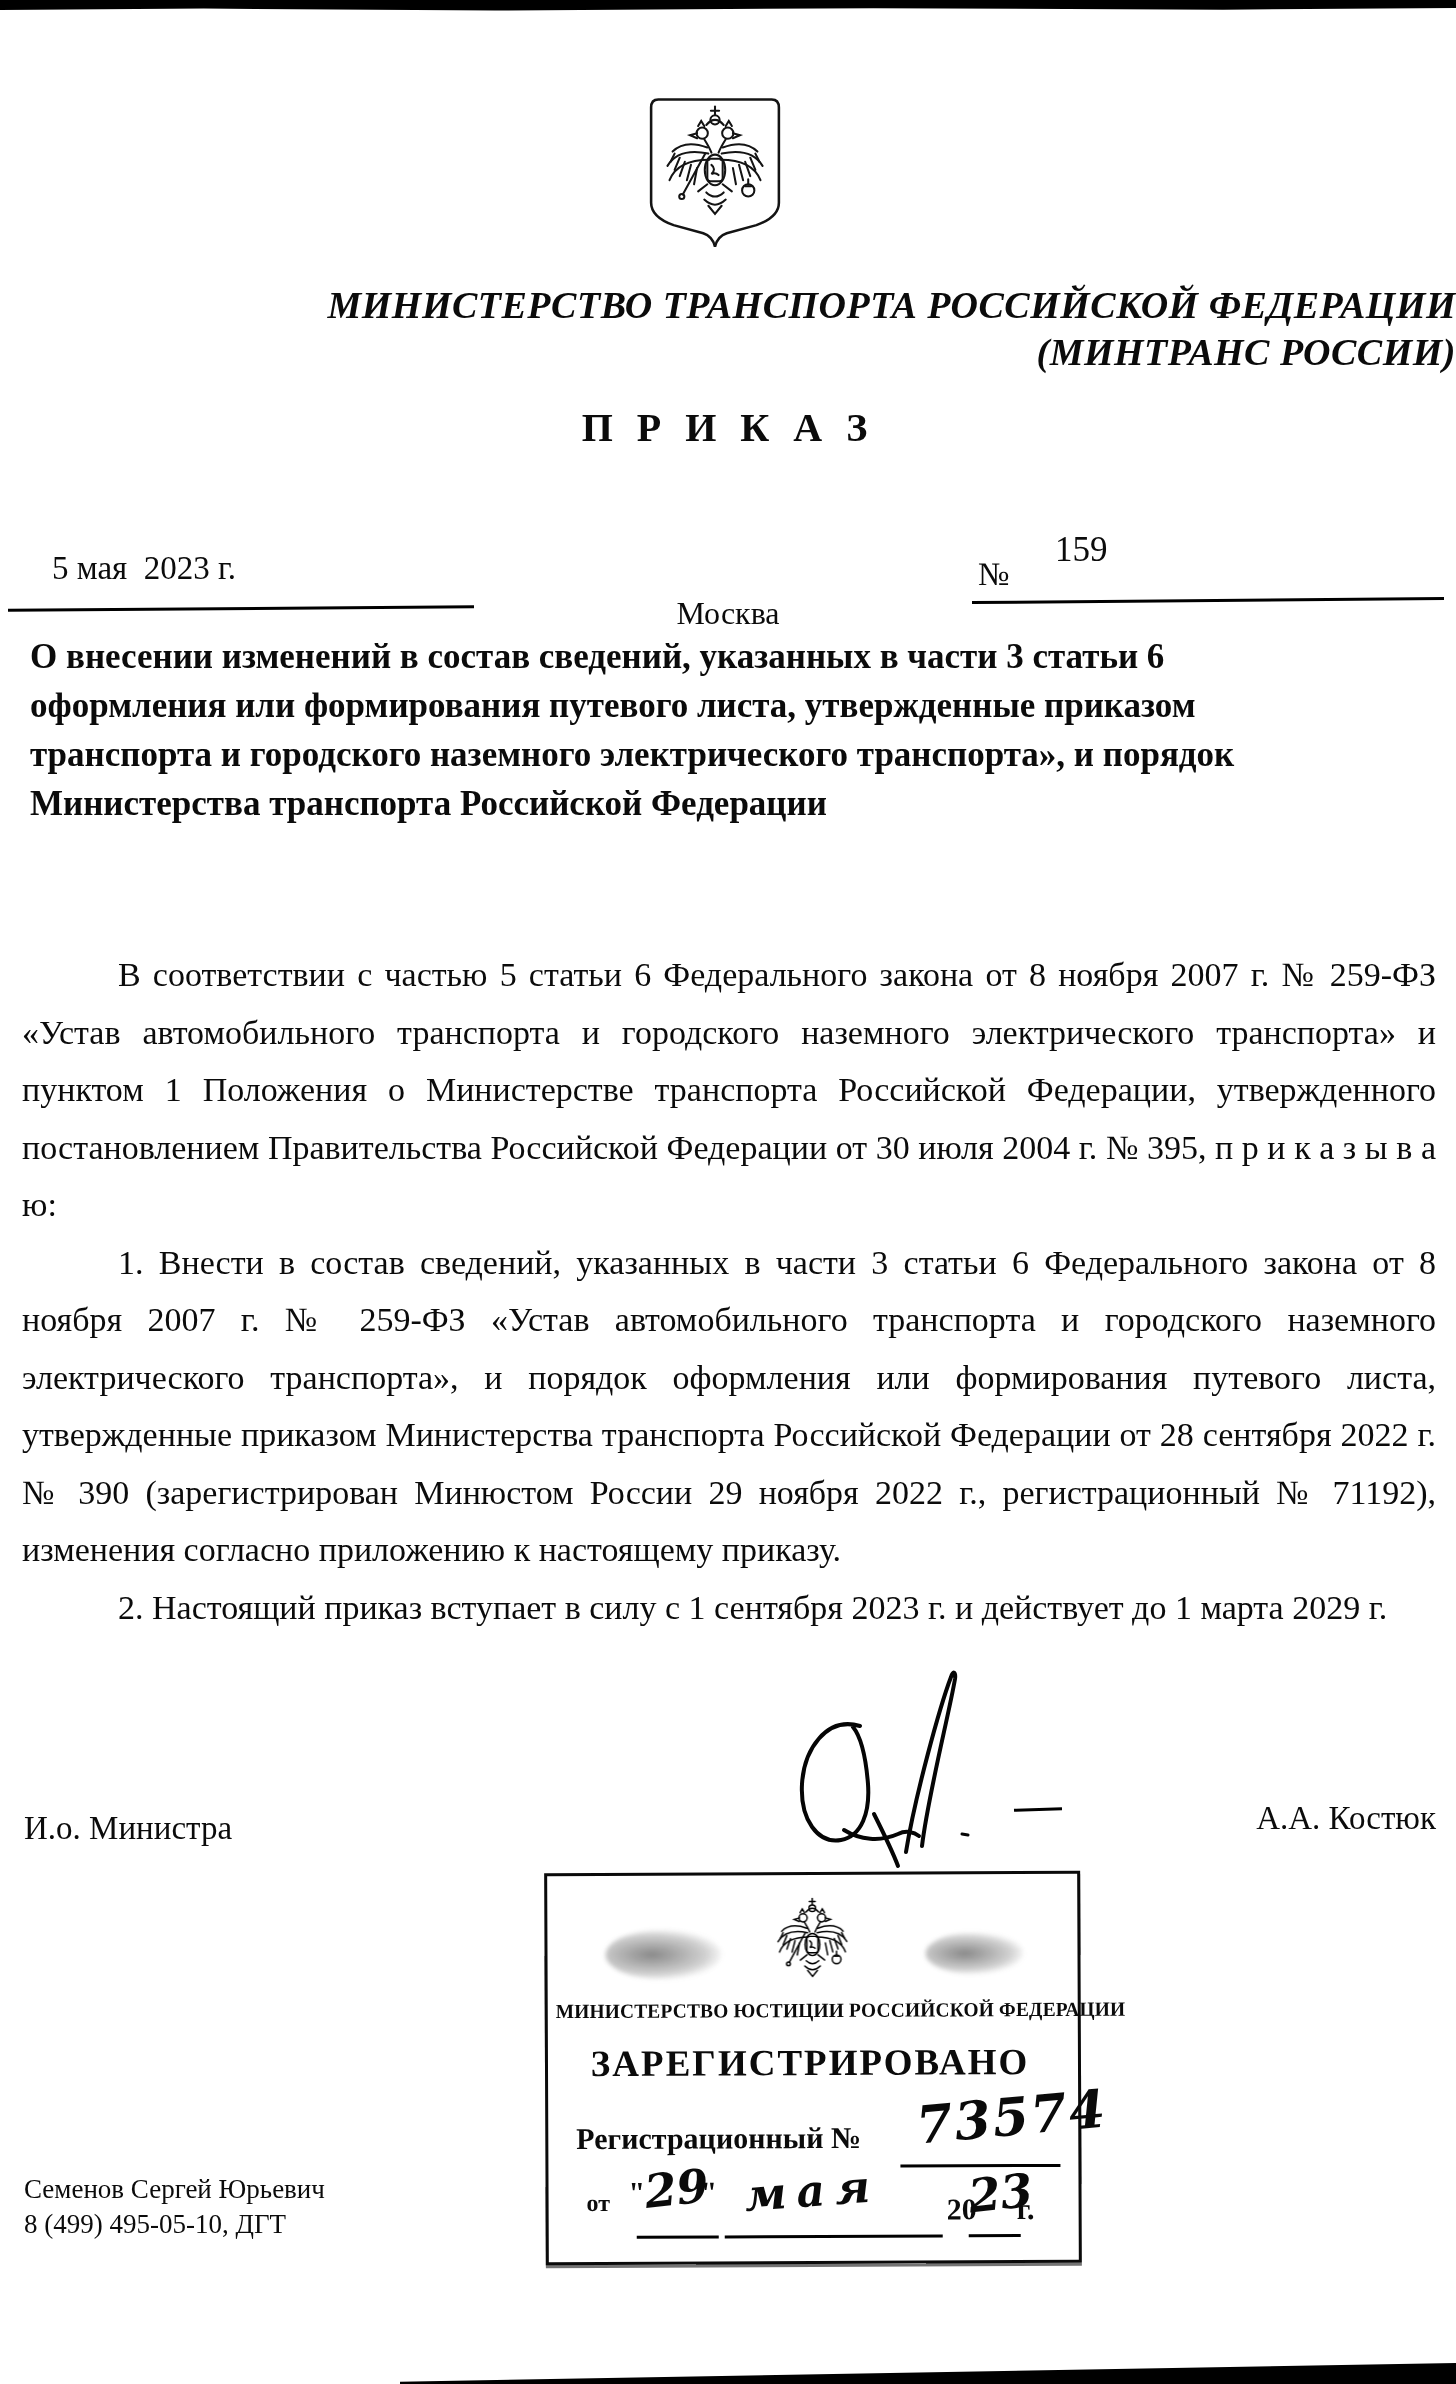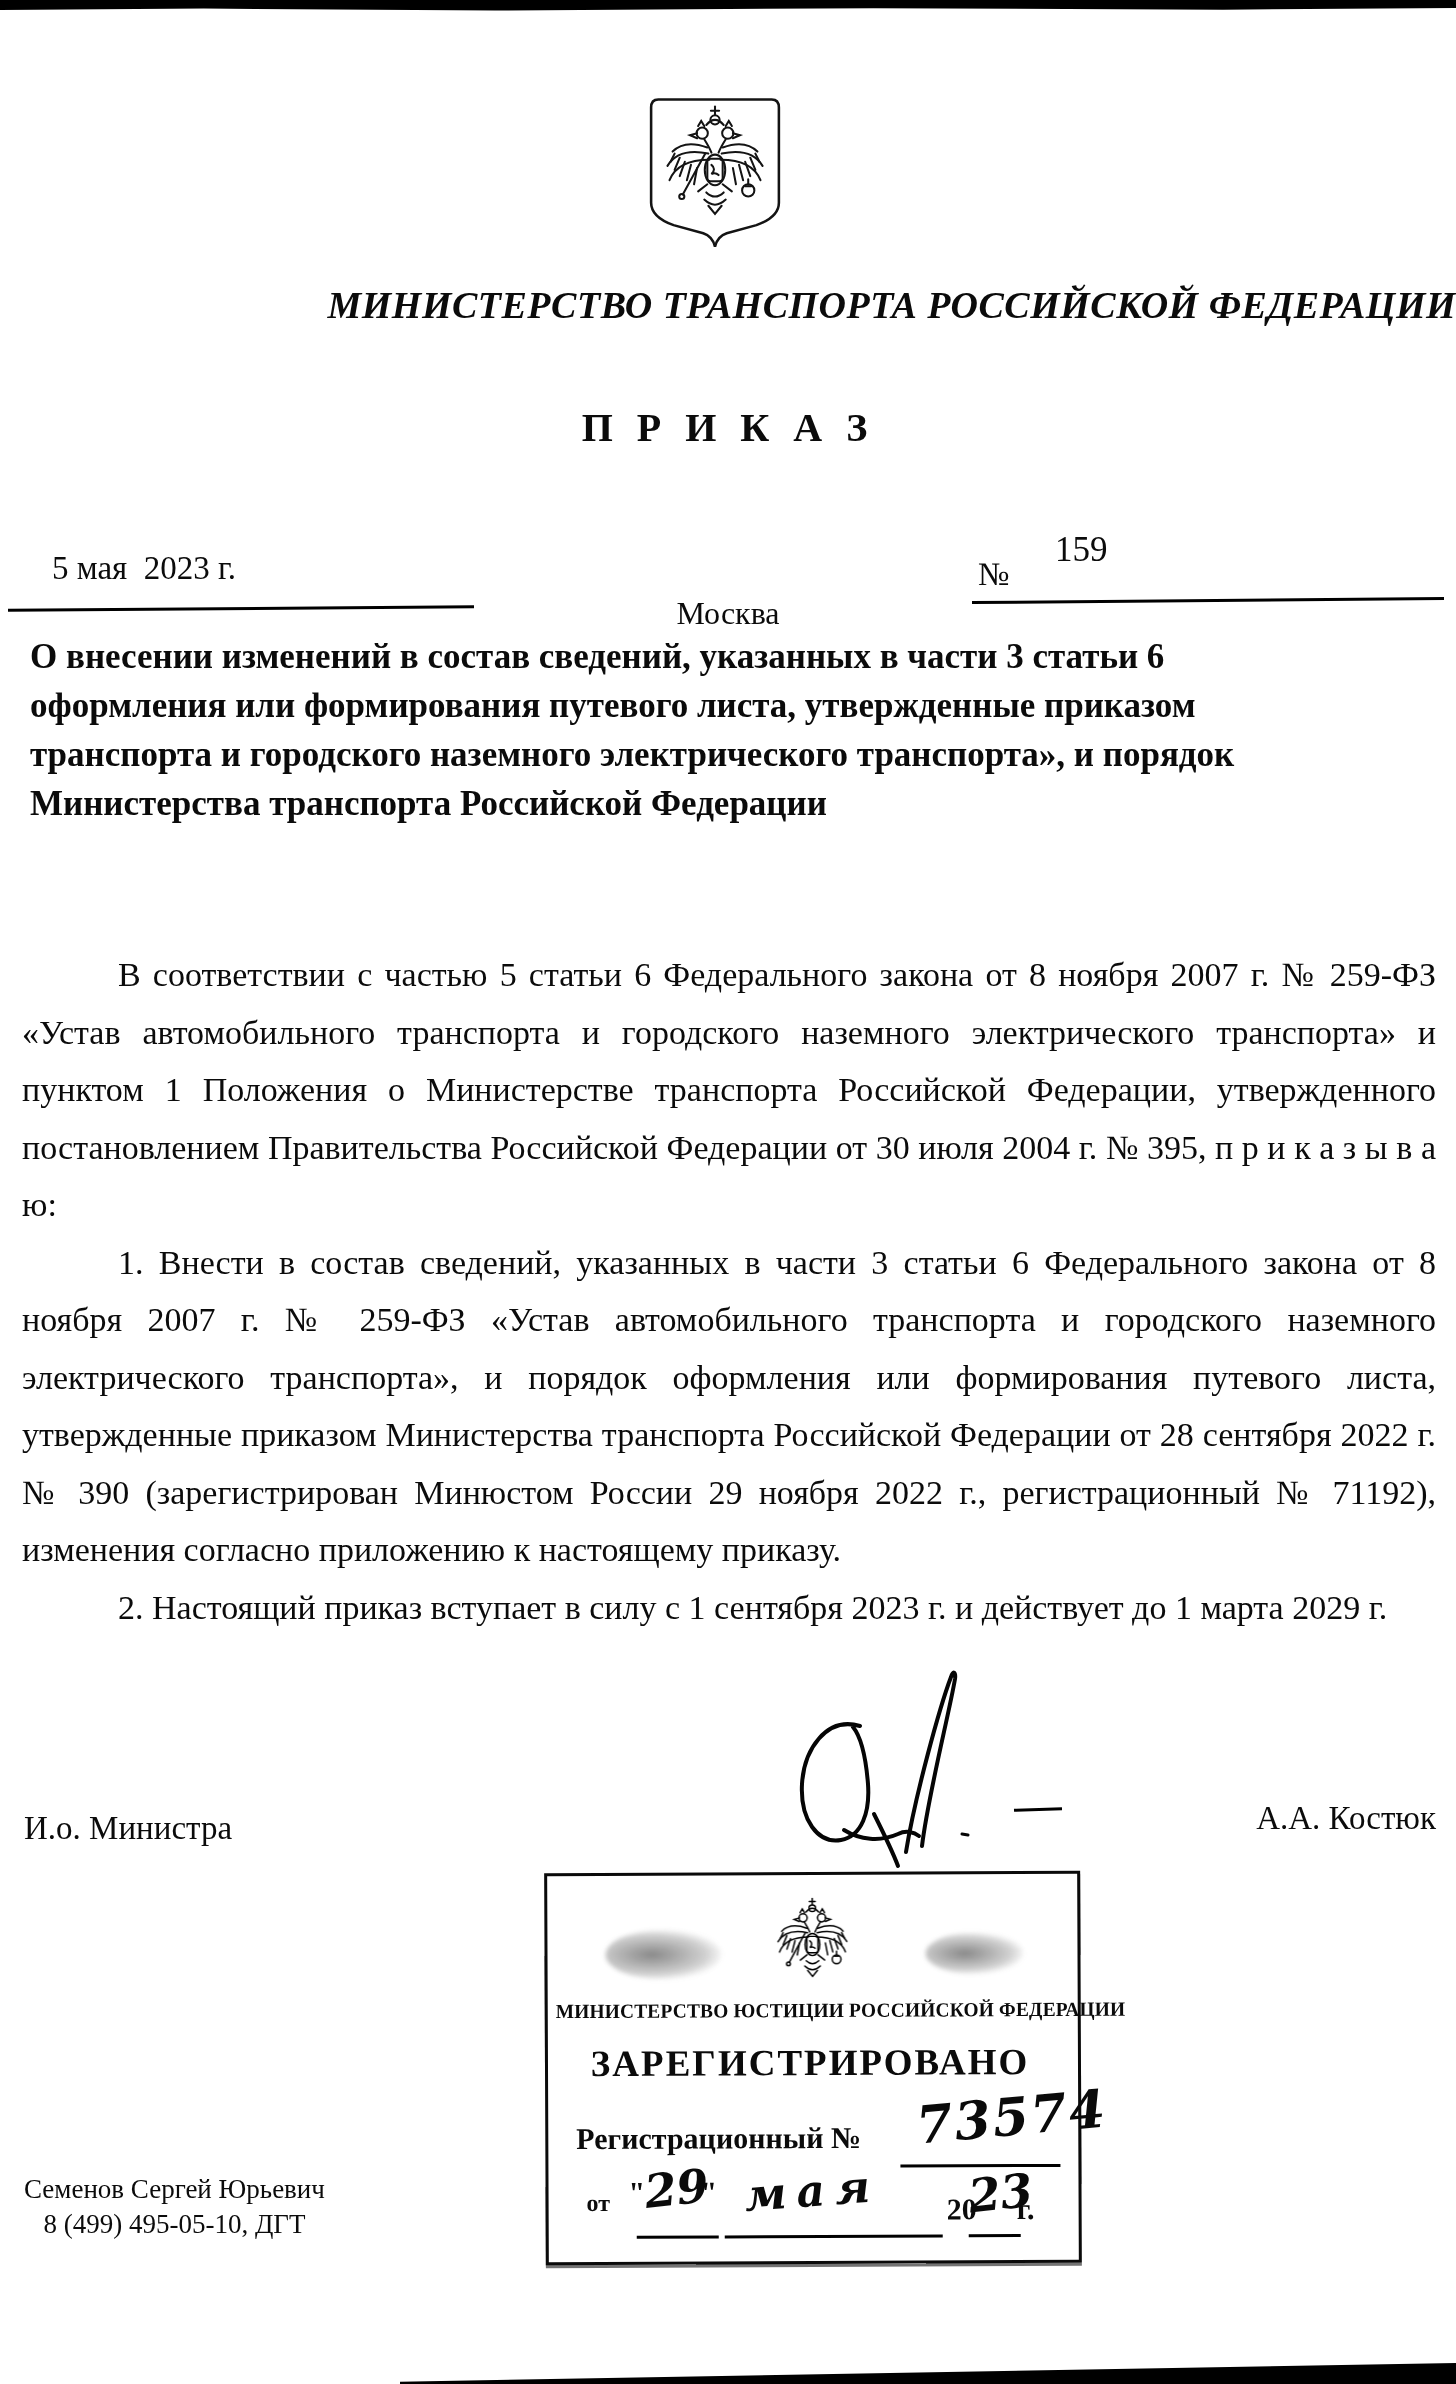--- a/index.html
+++ b/index.html
@@ -59,21 +59,21 @@
   .stamp-day{left:96px;top:286px;font-size:46px;transform:rotate(-6deg);}
   .stamp-q2{left:152px;top:300px;font-size:30px;font-weight:bold;}
   .stamp-uline2{left:88px;top:360px;width:82px;}
   .stamp-month{left:196px;top:290px;font-size:44px;transform:rotate(-4deg);letter-spacing:10px;}
   .stamp-uline3{left:176px;top:360px;width:218px;}
   .stamp-y1{left:398px;top:318px;font-size:30px;font-weight:bold;}
   .stamp-y2{left:420px;top:292px;font-size:46px;transform:rotate(-6deg);}
   .stamp-uline4{left:420px;top:360px;width:52px;}
   .stamp-ye{left:468px;top:318px;font-size:30px;font-weight:bold;}
   
-  .contact{left:24px;top:2172px;font-size:27px;line-height:35px;text-align:center;}
+  .contact{left:24px;top:2172px;font-size:27px;line-height:35px;}
   svg{display:block;}
 </style>
 </head>
 <body>
 
 <svg width="0" height="0" style="position:absolute">
   <defs>
     <symbol id="eagle" viewBox="0 0 135 152">
       <g fill="none" stroke="#141414" stroke-width="2" stroke-linecap="round">
 
@@ -120,20 +120,21 @@
 <div class="abs top-bar"></div>
 <div class="abs bottom-bar"></div>
 
 <svg class="abs emblem" viewBox="0 0 135 152">
   <path d="M12 5 H123 Q130 5 130 13 V106 Q130 120 108 128 L79 136 Q70 139 67.5 149 Q65 139 56 136 L27 128 Q5 120 5 106 V13 Q5 5 12 5 Z" fill="none" stroke="#141414" stroke-width="2.5"></path>
   <use href="#eagle"></use>
 </svg>
 
 <div class="abs header">
   <div>МИНИСТЕРСТВО ТРАНСПОРТА РОССИЙСКОЙ ФЕДЕРАЦИИ</div>
+  <div>(МИНТРАНС РОССИИ)</div>
 </div>
 
 <div class="abs doc-type">П Р И К А З</div>
 
 <div class="abs issue-date">5 мая  2023 г.</div>
 <div class="abs uline date-uline"></div>
 <div class="abs issue-city">Москва</div>
 <div class="abs num-label">№</div>
 <div class="abs num-value">159</div>
 <div class="abs uline num-uline"></div>

